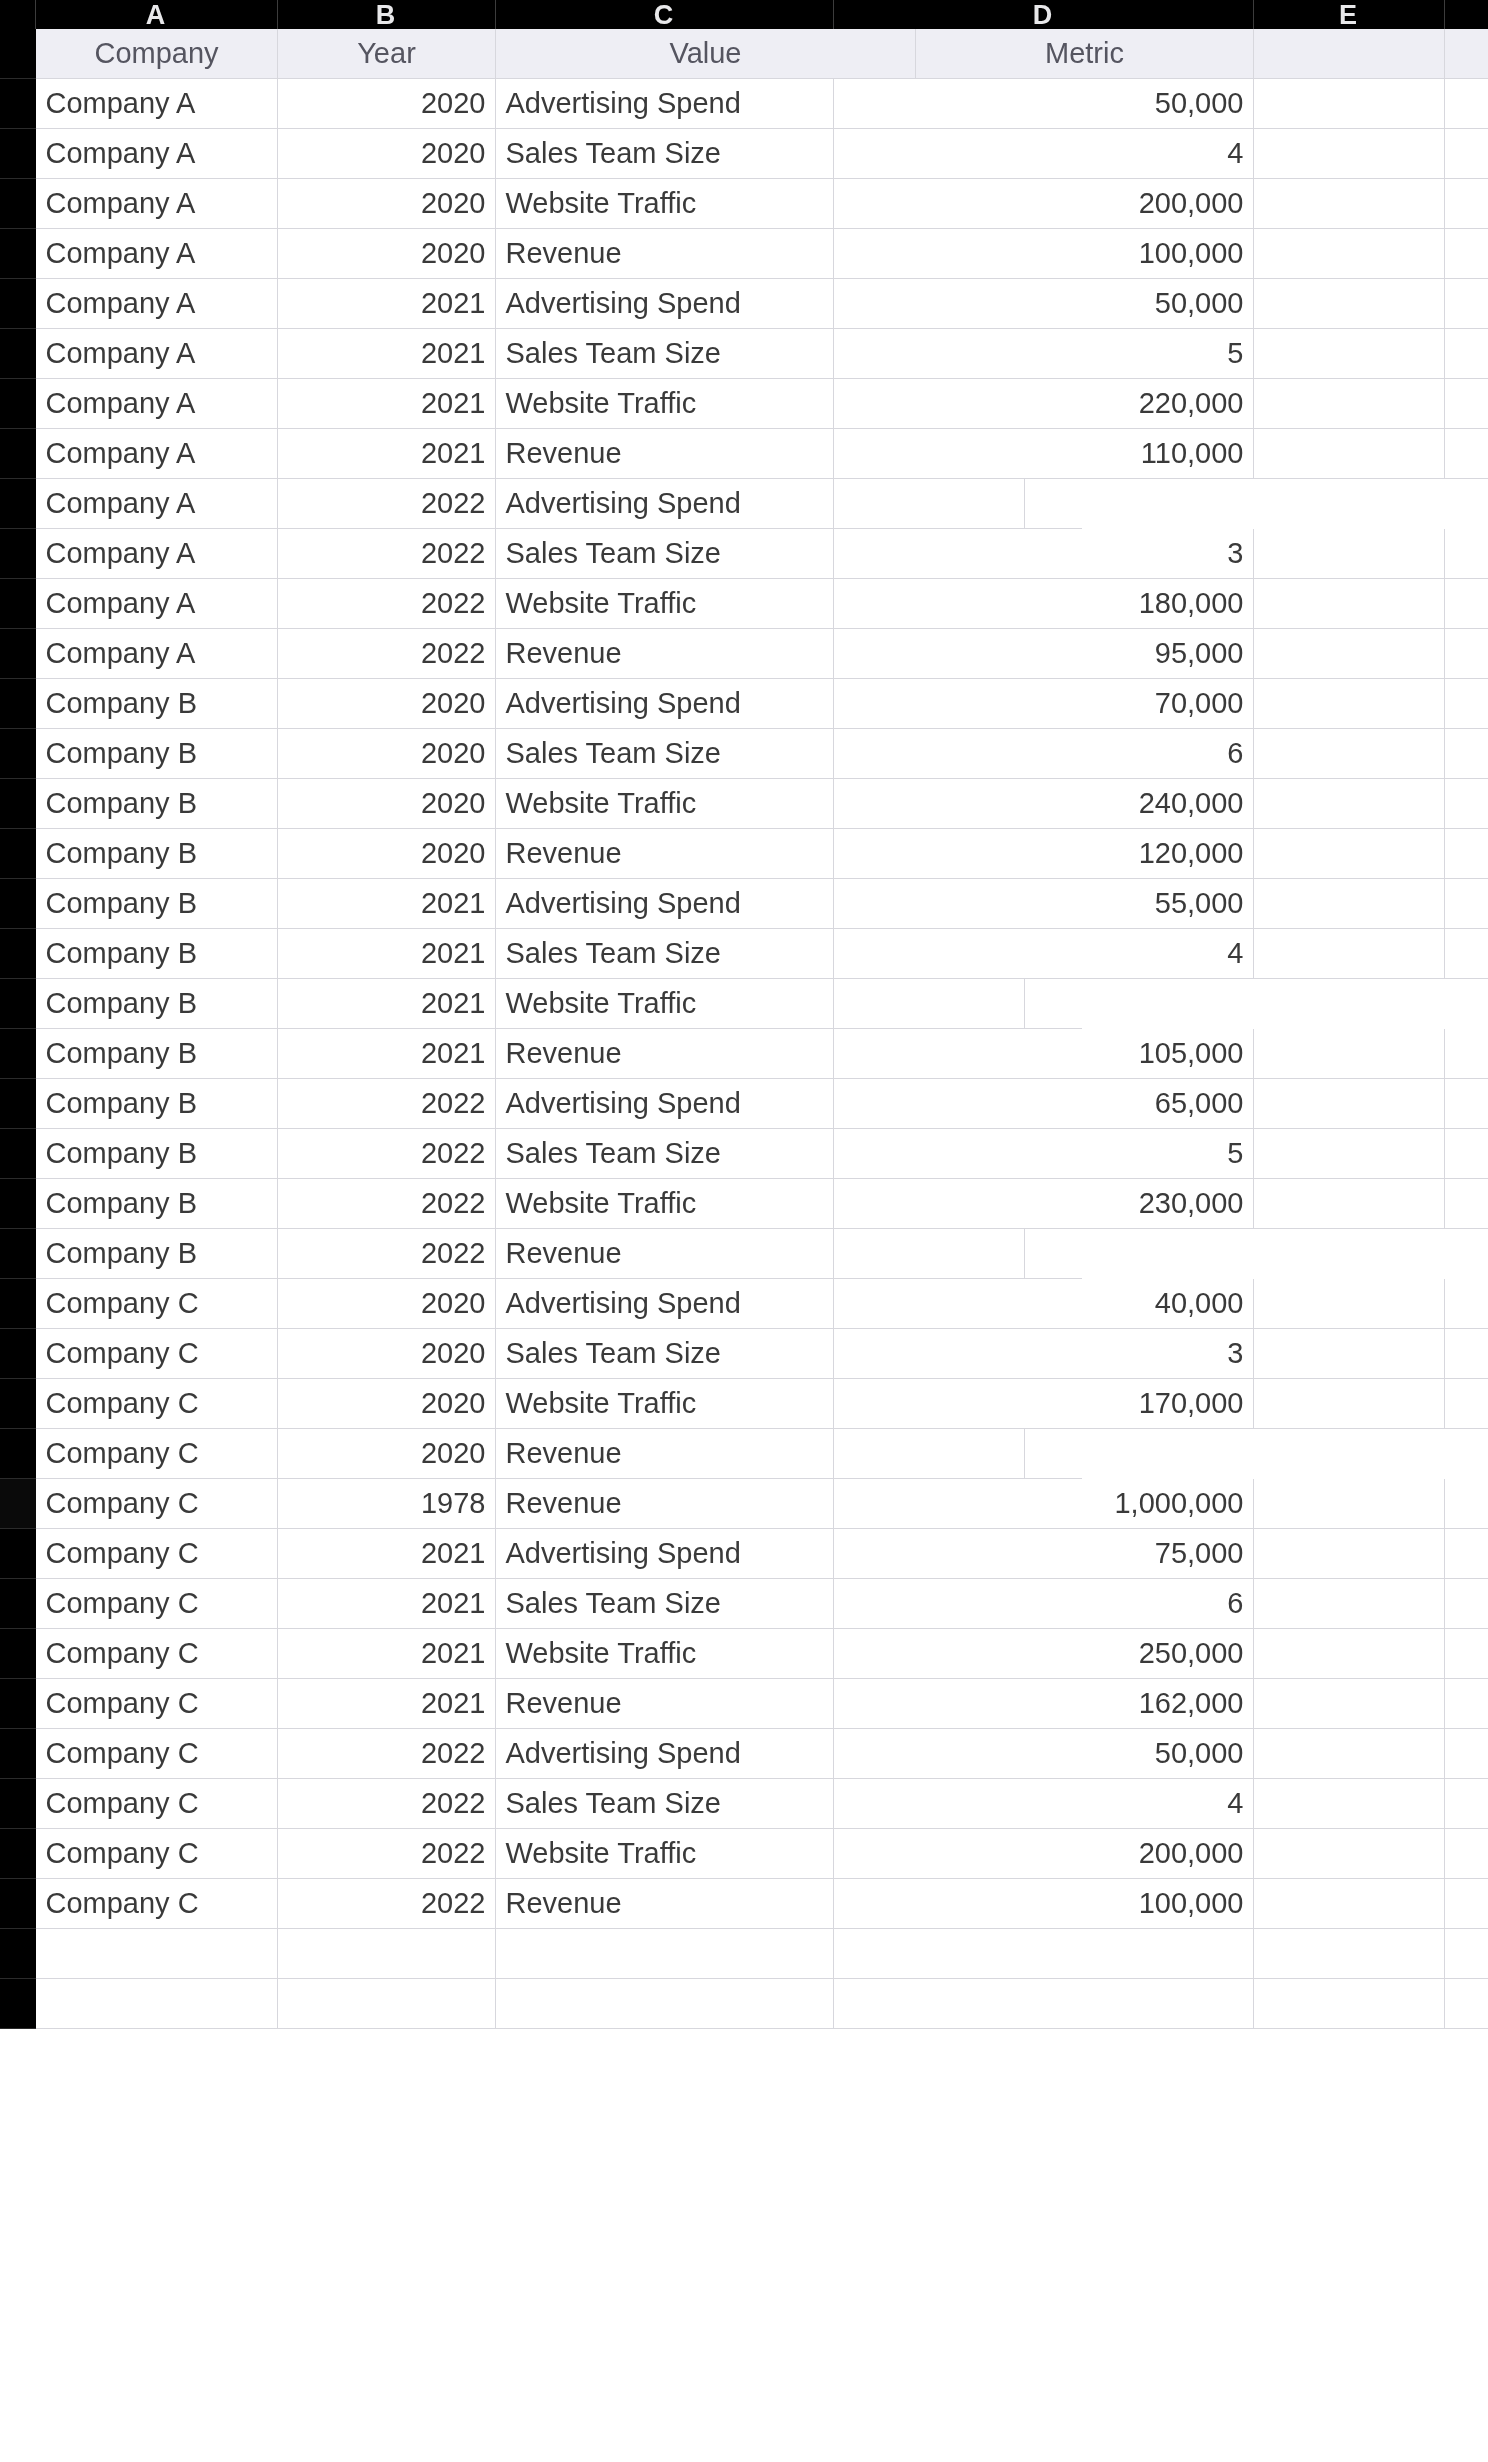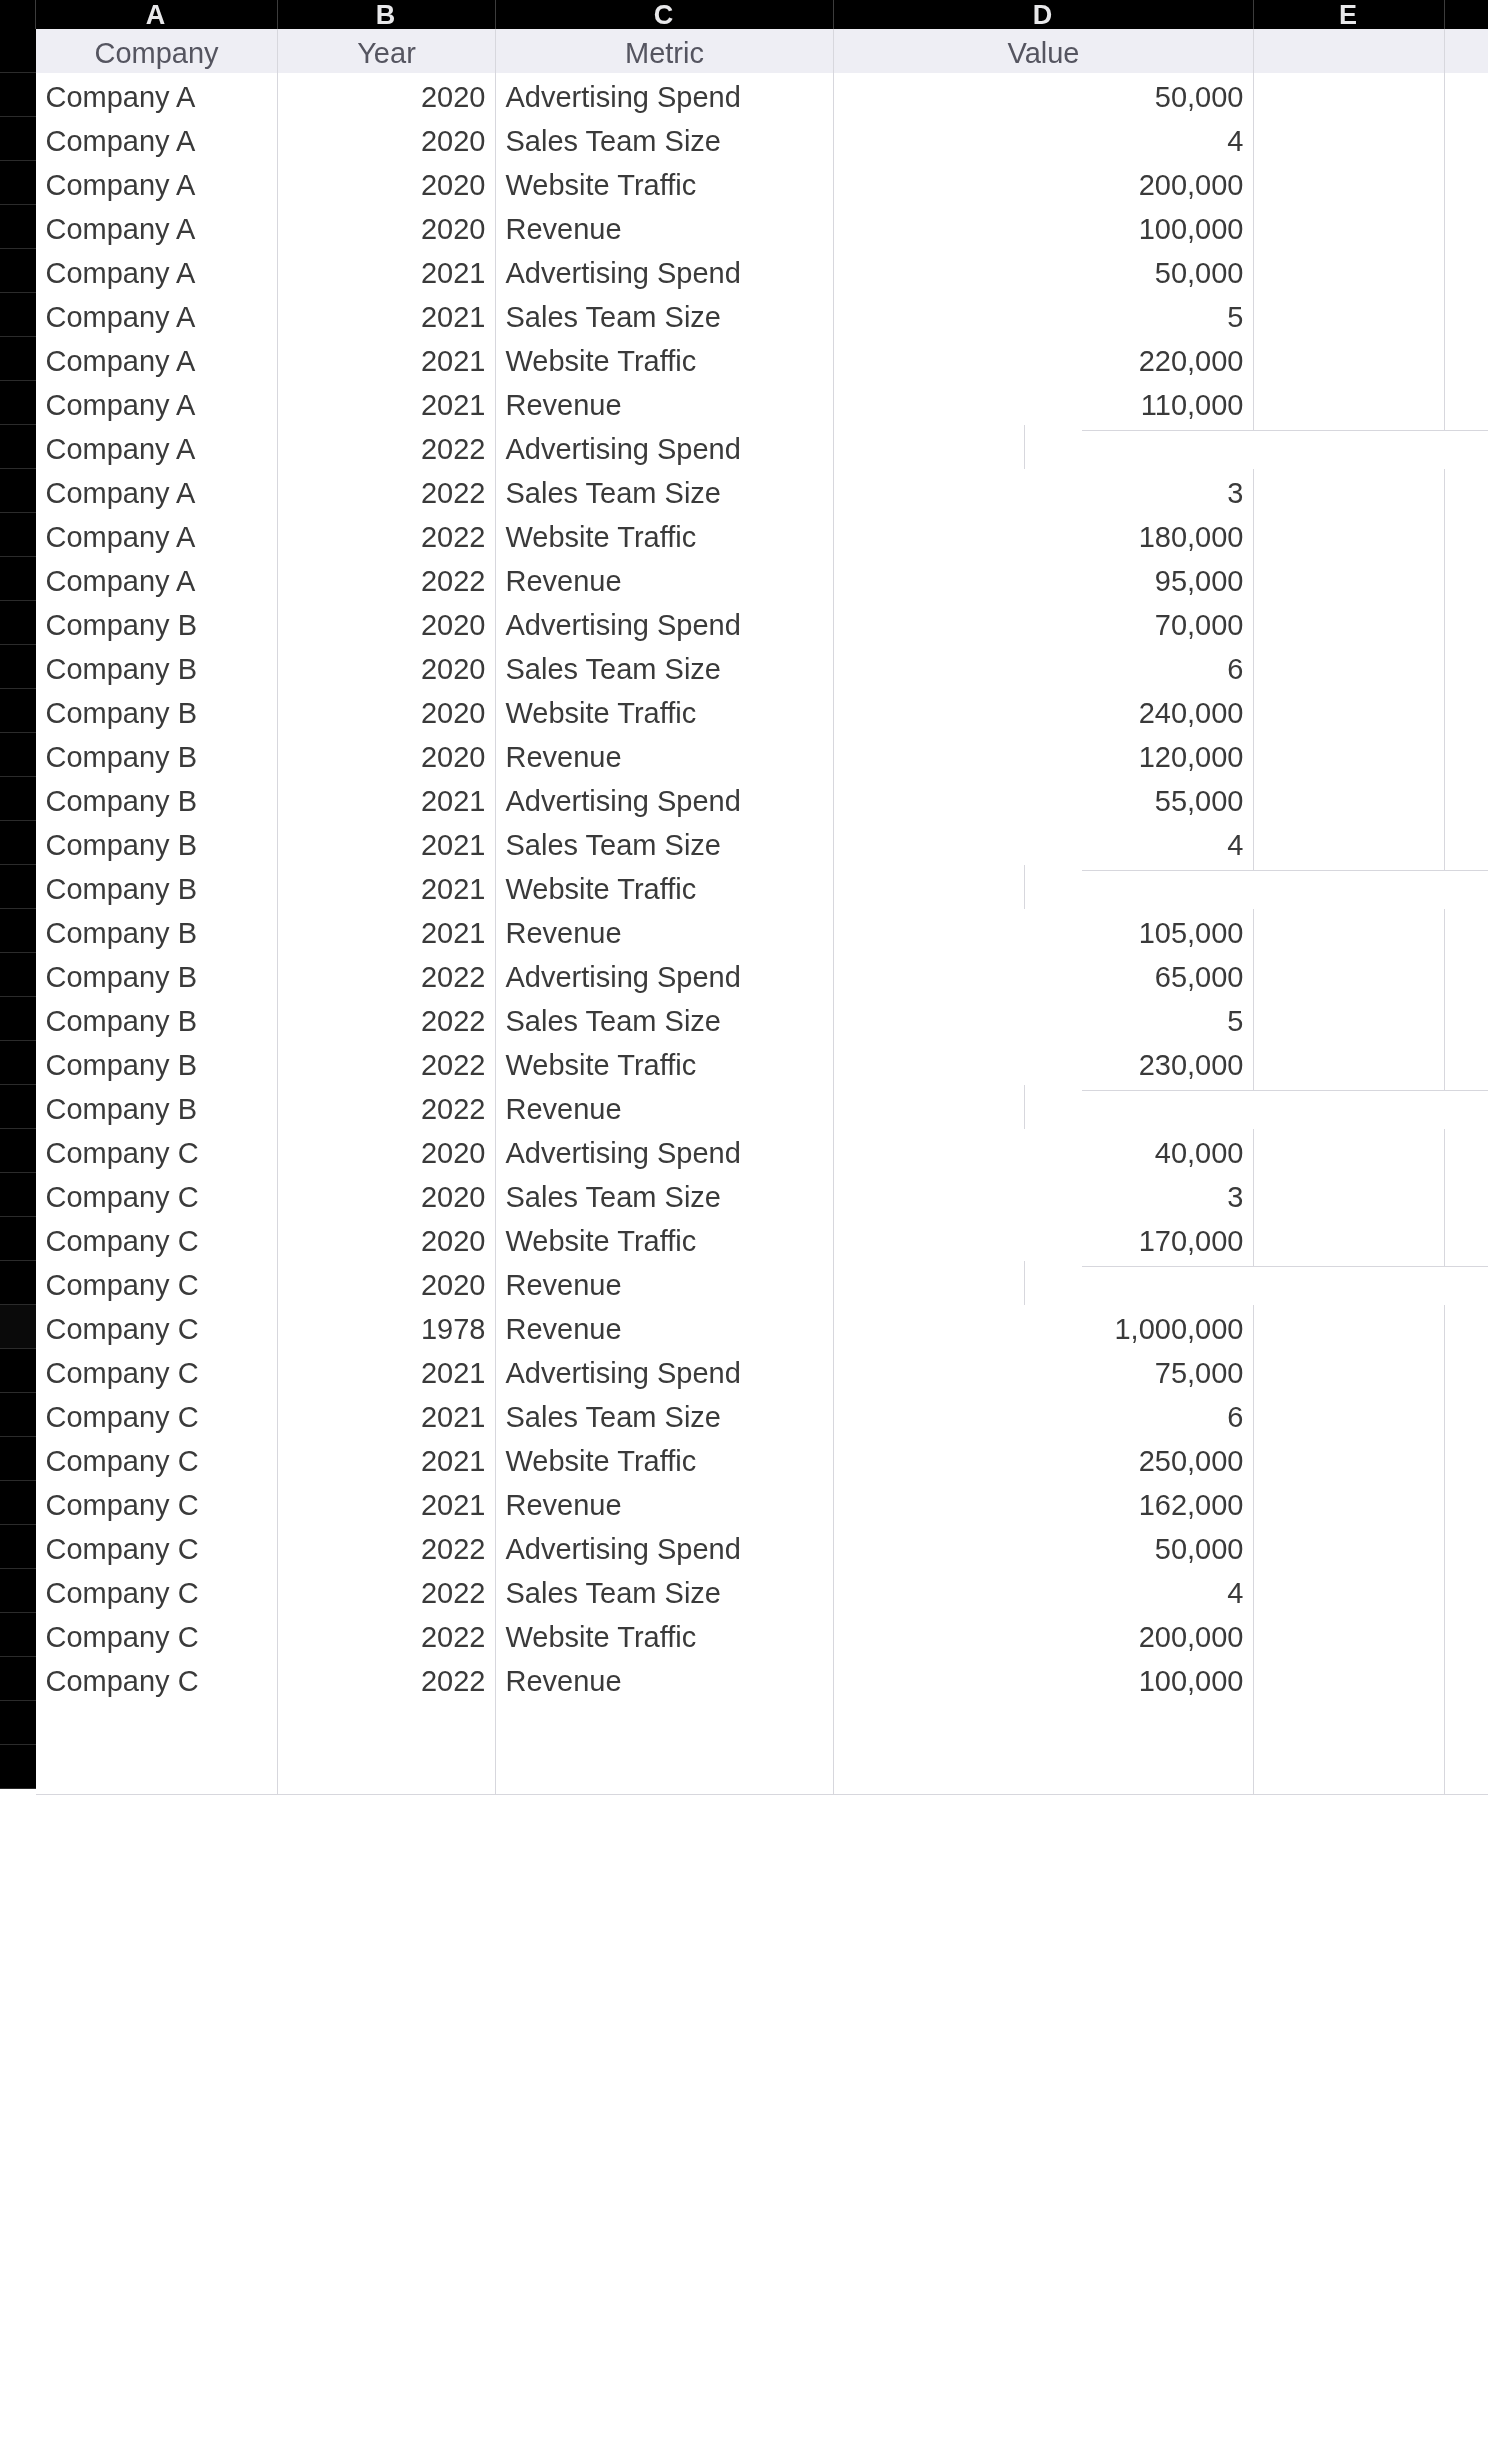--- a/index.html
+++ b/index.html
@@ -38,21 +38,21 @@
     align-items: flex-start;
     justify-content: center;
     color: #e8e8ea;
     font-size: 27px;
     letter-spacing: 1.9px;
     border-right: 1px solid #3c3c3c;
     overflow: hidden;
   }
   .row {
     display: flex;
-    height: 44px;
+    height: 50px;
   }
   .row-header {
     width: 36px;
     flex: 0 0 36px;
     background: #000000;
     color: #ffffff;
     font-size: 23px;
     display: flex;
     align-items: center;
     justify-content: flex-end;
@@ -105,22 +105,22 @@
     <div class="col-header w-c">C</div>
     <div class="col-header w-d">D</div>
     <div class="col-header w-e">E</div>
     <div class="col-header w-f"></div>
   </div>
 
   <div class="row hdr">
     <div class="row-header"></div>
     <div class="cell w-a">Company</div>
     <div class="cell w-b">Year</div>
+    <div class="cell w-d">Value</div>
     <div class="cell w-c">Metric</div>
-    <div class="cell w-d">Value</div>
     <div class="cell w-e"></div>
     <div class="cell w-f"></div>
   </div>
 
   <div id="rows-container">
       <div class="row">
         <div class="row-header"></div>
         <div class="cell w-a">Company A</div>
         <div class="cell w-b right">2020</div>
         <div class="cell w-c">Advertising Spend</div>

